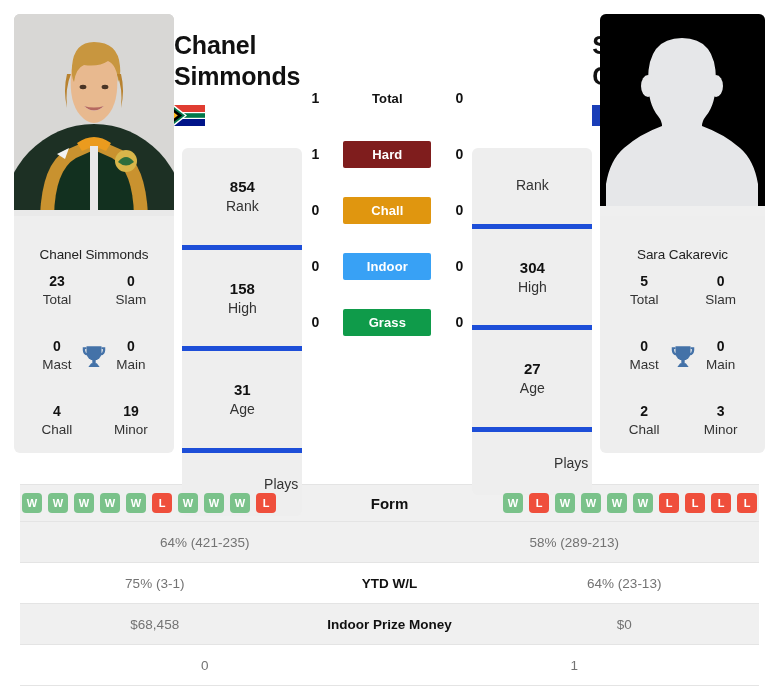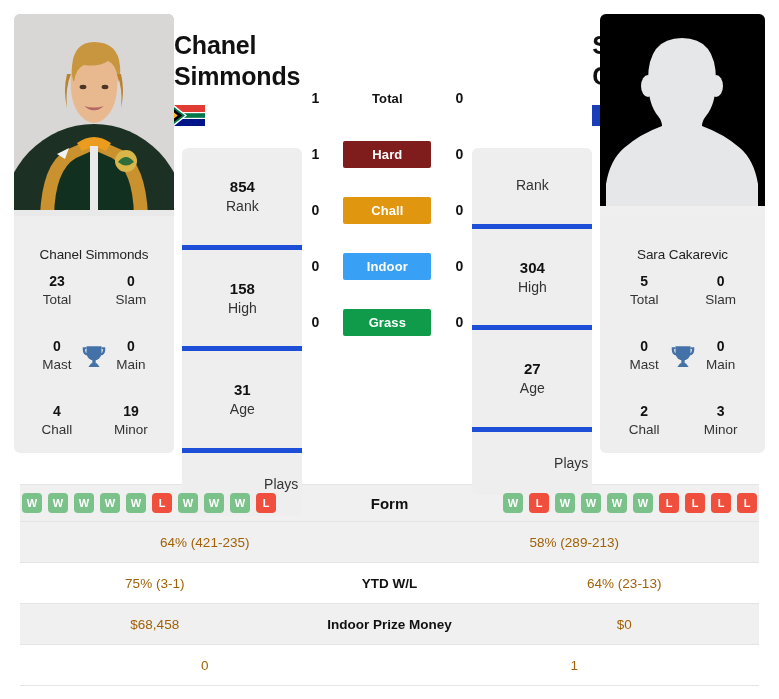--- a/index.html
+++ b/index.html
@@ -191,21 +191,21 @@
     display: flex;
     align-items: center;
     height: 41px;
     border-bottom: 1px solid #e4e4e4;
   }
   .trow.alt { background: #f0f0f0; }
   .tcell {
     flex: 1 1 0;
     text-align: center;
     font-size: 13.5px;
-    color: #a16207;
+    color: #737373;
   }
   .tcell.mid {
     flex: 0 0 200px;
     font-weight: bold;
     color: #111;
   }
 </style>
 </head>
 <body>
 

